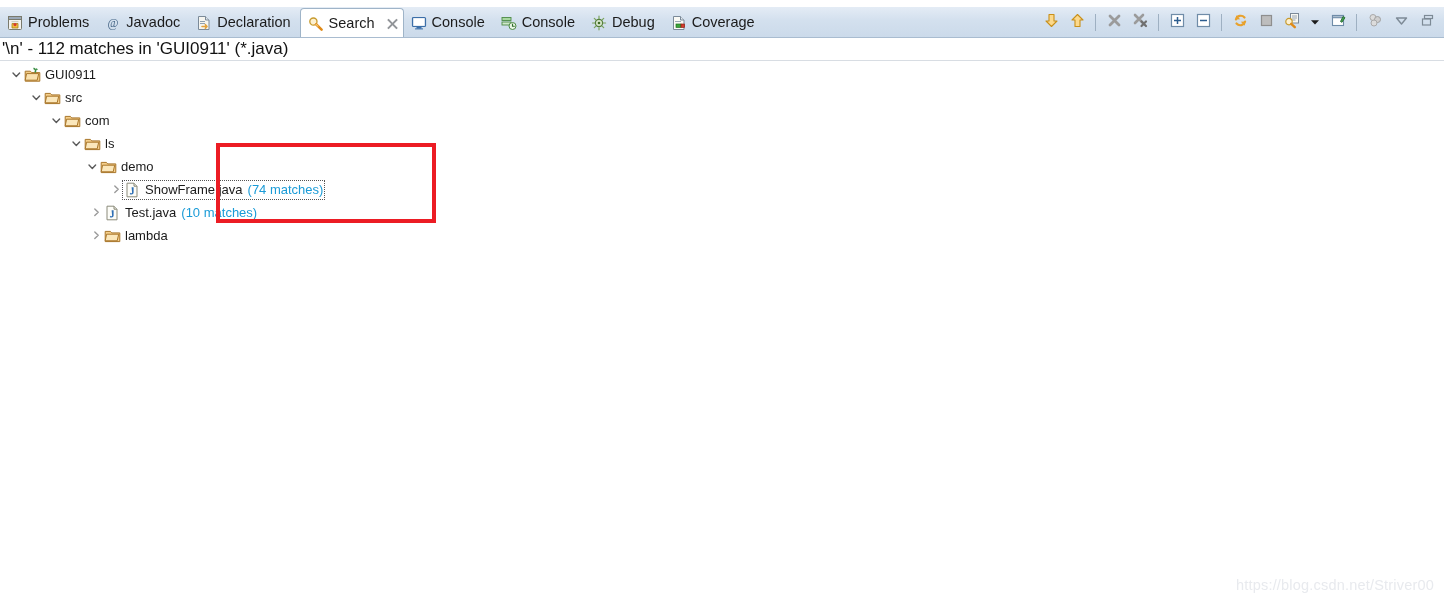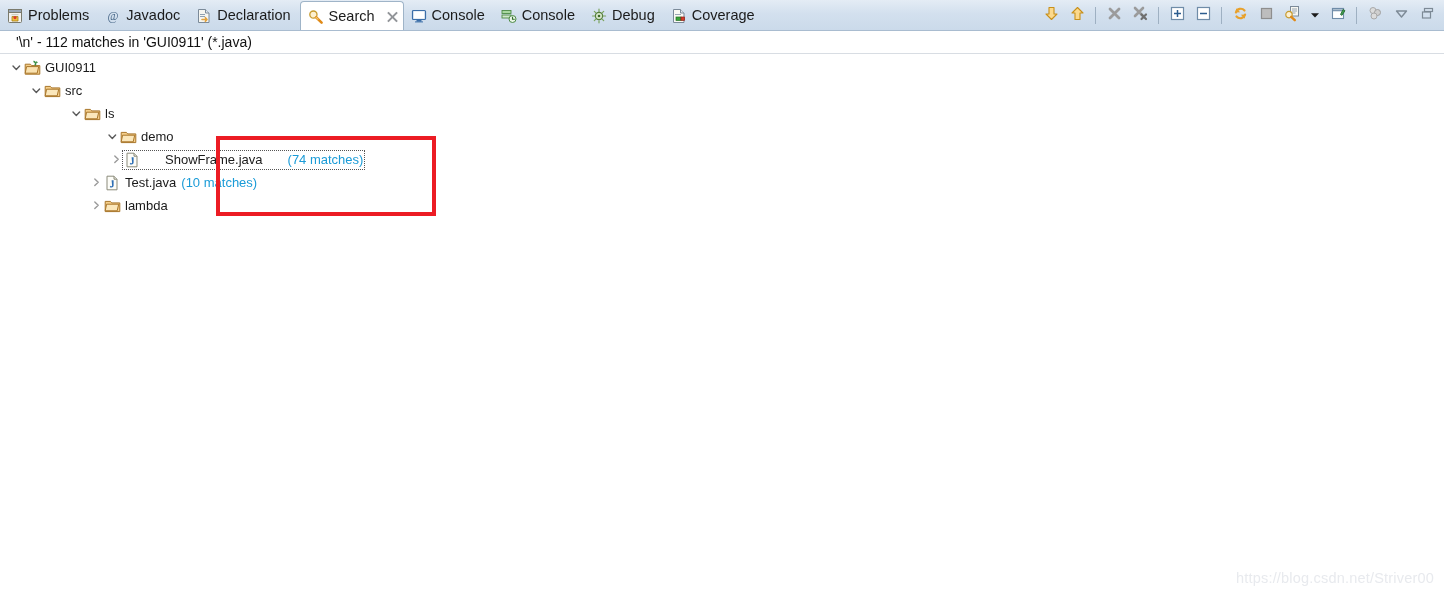--- a/index.html
+++ b/index.html
@@ -10,21 +10,21 @@
   body {
     width: 1444px;
     height: 595px;
     font-family: "Liberation Sans", sans-serif;
     overflow: hidden;
   }
 
   
   #view-frame {
     position: absolute;
-    left: 0; top: 0;
+    left: 0; top: 7px;
     width: 1444px;
     height: 462px;
     box-sizing: border-box;
     background: #fca5a5;
   }
 
   
   #tab-bar {
     position: relative;
     height: 31px;
@@ -97,22 +97,22 @@
     width: 1px; height: 17px;
     background: #9eb0c2;
     margin: 0 5px;
   }
 
   
   #search-description {
     height: 22px;
     display: flex;
     align-items: center;
-    padding-left: 16px;
-    font-size: 14px;
+    padding-left: 2px;
+    font-size: 17px;
     color: #111111;
     background: #ffffff;
     border-bottom: 1px solid #d8dde3;
     white-space: nowrap;
   }
 
   
   #result-tree {
     position: relative;
     background: #ffffff;
@@ -443,58 +443,72 @@
       </span>
       <span class="row-icon">
         <svg width="17" height="16" viewBox="0 0 17 16">
           <path d="M1.2 3.4h5.2l1.3 1.5h8.1v8.7H1.2z" fill="#f5cf8b" stroke="#a8762a" stroke-width="1"></path>
           <path d="M2.6 6.2h12.1l-1.5 6.6H1.2z" fill="#fbe7bb" stroke="#a8762a" stroke-width="1"></path>
         </svg>
       </span>
       <span class="row-label">src</span>
     </div>
 
-
-    <div class="tree-row" style="padding-left:68px;">
+    <div class="tree-row" style="padding-left:48px;">
       <span class="twisty">
         <svg width="11" height="11" viewBox="0 0 11 11">
             <path d="M2 4l3.3 3.4L8.6 4" fill="none" stroke="#5a5a5a" stroke-width="1.4" stroke-linecap="round" stroke-linejoin="round"></path>
           </svg>
       </span>
       <span class="row-icon">
         <svg width="17" height="16" viewBox="0 0 17 16">
           <path d="M1.2 3.4h5.2l1.3 1.5h8.1v8.7H1.2z" fill="#f5cf8b" stroke="#a8762a" stroke-width="1"></path>
           <path d="M2.6 6.2h12.1l-1.5 6.6H1.2z" fill="#fbe7bb" stroke="#a8762a" stroke-width="1"></path>
         </svg>
       </span>
-      <span class="row-label">ls</span>
-    </div>
-
-    <div class="tree-row" style="padding-left:104px;">
+      <span class="row-label">com</span>
+    </div>
+
+    <div class="tree-row" style="padding-left:68px;">
       <span class="twisty">
         <svg width="11" height="11" viewBox="0 0 11 11">
             <path d="M2 4l3.3 3.4L8.6 4" fill="none" stroke="#5a5a5a" stroke-width="1.4" stroke-linecap="round" stroke-linejoin="round"></path>
           </svg>
       </span>
       <span class="row-icon">
         <svg width="17" height="16" viewBox="0 0 17 16">
           <path d="M1.2 3.4h5.2l1.3 1.5h8.1v8.7H1.2z" fill="#f5cf8b" stroke="#a8762a" stroke-width="1"></path>
           <path d="M2.6 6.2h12.1l-1.5 6.6H1.2z" fill="#fbe7bb" stroke="#a8762a" stroke-width="1"></path>
         </svg>
       </span>
+      <span class="row-label">ls</span>
+    </div>
+
+    <div class="tree-row" style="padding-left:72px;margin-left:12px;">
+      <span class="twisty">
+        <svg width="11" height="11" viewBox="0 0 11 11">
+            <path d="M2 4l3.3 3.4L8.6 4" fill="none" stroke="#5a5a5a" stroke-width="1.4" stroke-linecap="round" stroke-linejoin="round"></path>
+          </svg>
+      </span>
+      <span class="row-icon">
+        <svg width="17" height="16" viewBox="0 0 17 16">
+          <path d="M1.2 3.4h5.2l1.3 1.5h8.1v8.7H1.2z" fill="#f5cf8b" stroke="#a8762a" stroke-width="1"></path>
+          <path d="M2.6 6.2h12.1l-1.5 6.6H1.2z" fill="#fbe7bb" stroke="#a8762a" stroke-width="1"></path>
+        </svg>
+      </span>
       <span class="row-label">demo</span>
     </div>
 
     <div class="tree-row" style="padding-left:108px;">
       <span class="twisty">
         <svg width="11" height="11" viewBox="0 0 11 11">
             <path d="M3.8 2l3.4 3.3L3.8 8.6" fill="none" stroke="#9a9a9a" stroke-width="1.4" stroke-linecap="round" stroke-linejoin="round"></path>
           </svg>
       </span>
-      <span class="focus-outline" style="display:flex;align-items:center;gap:20px;">
+      <span class="focus-outline" style="display:flex;align-items:center;">
         <span class="row-icon">
           <svg width="17" height="16" viewBox="0 0 17 16">
             <path d="M3 1.2h7l3 3v10.6H3z" fill="#fdfdf8" stroke="#8a8a7a" stroke-width="1"></path>
             <path d="M10 1.2v3h3" fill="#e6e6dc" stroke="#8a8a7a" stroke-width="1"></path>
             <path d="M7.6 5.2h2v5.4c0 1.3-.9 2-2.1 2-.8 0-1.4-.3-1.8-.7l.9-1.1c.2.2.5.4.8.4.4 0 .7-.2.7-.8z" fill="#2f6fb5"></path>
           </svg>
         </span>
         <span class="row-label">ShowFrame.java</span>
         <span class="match-count">(74 matches)</span>
       </span>

